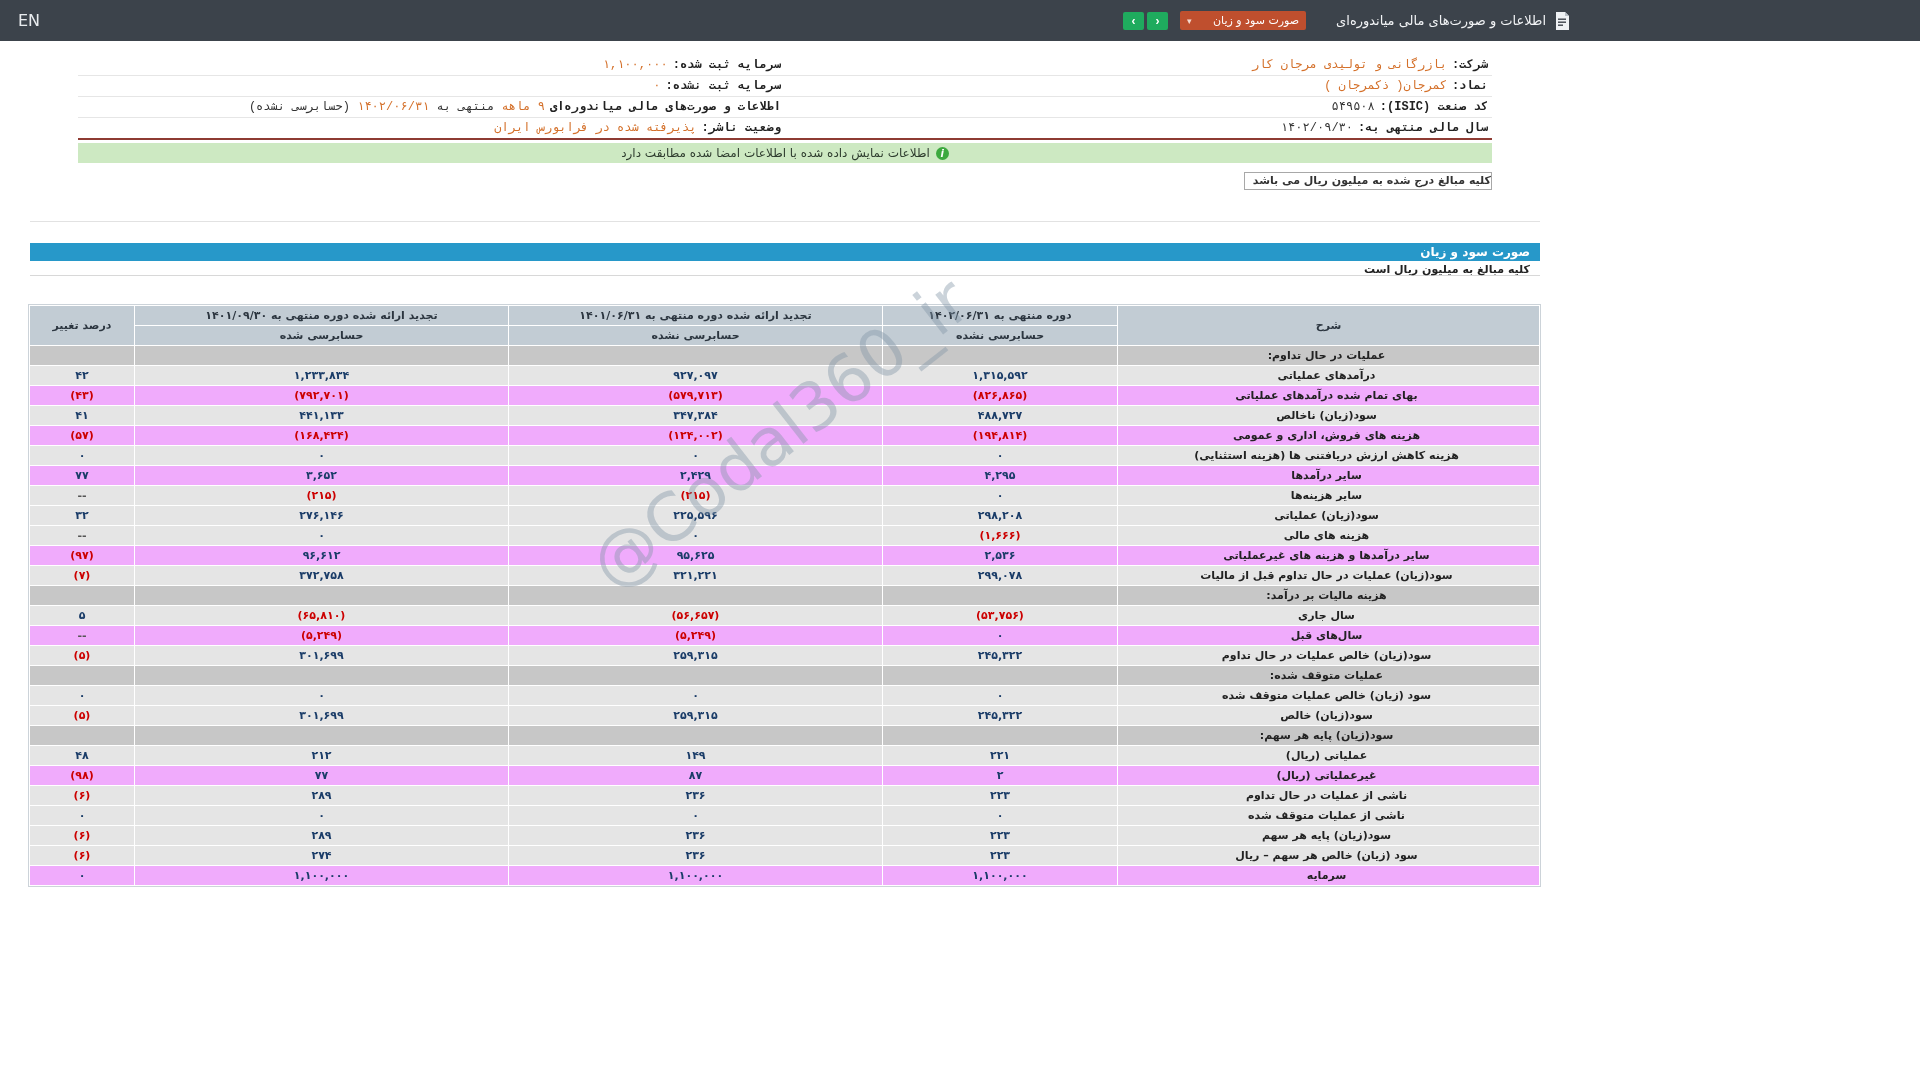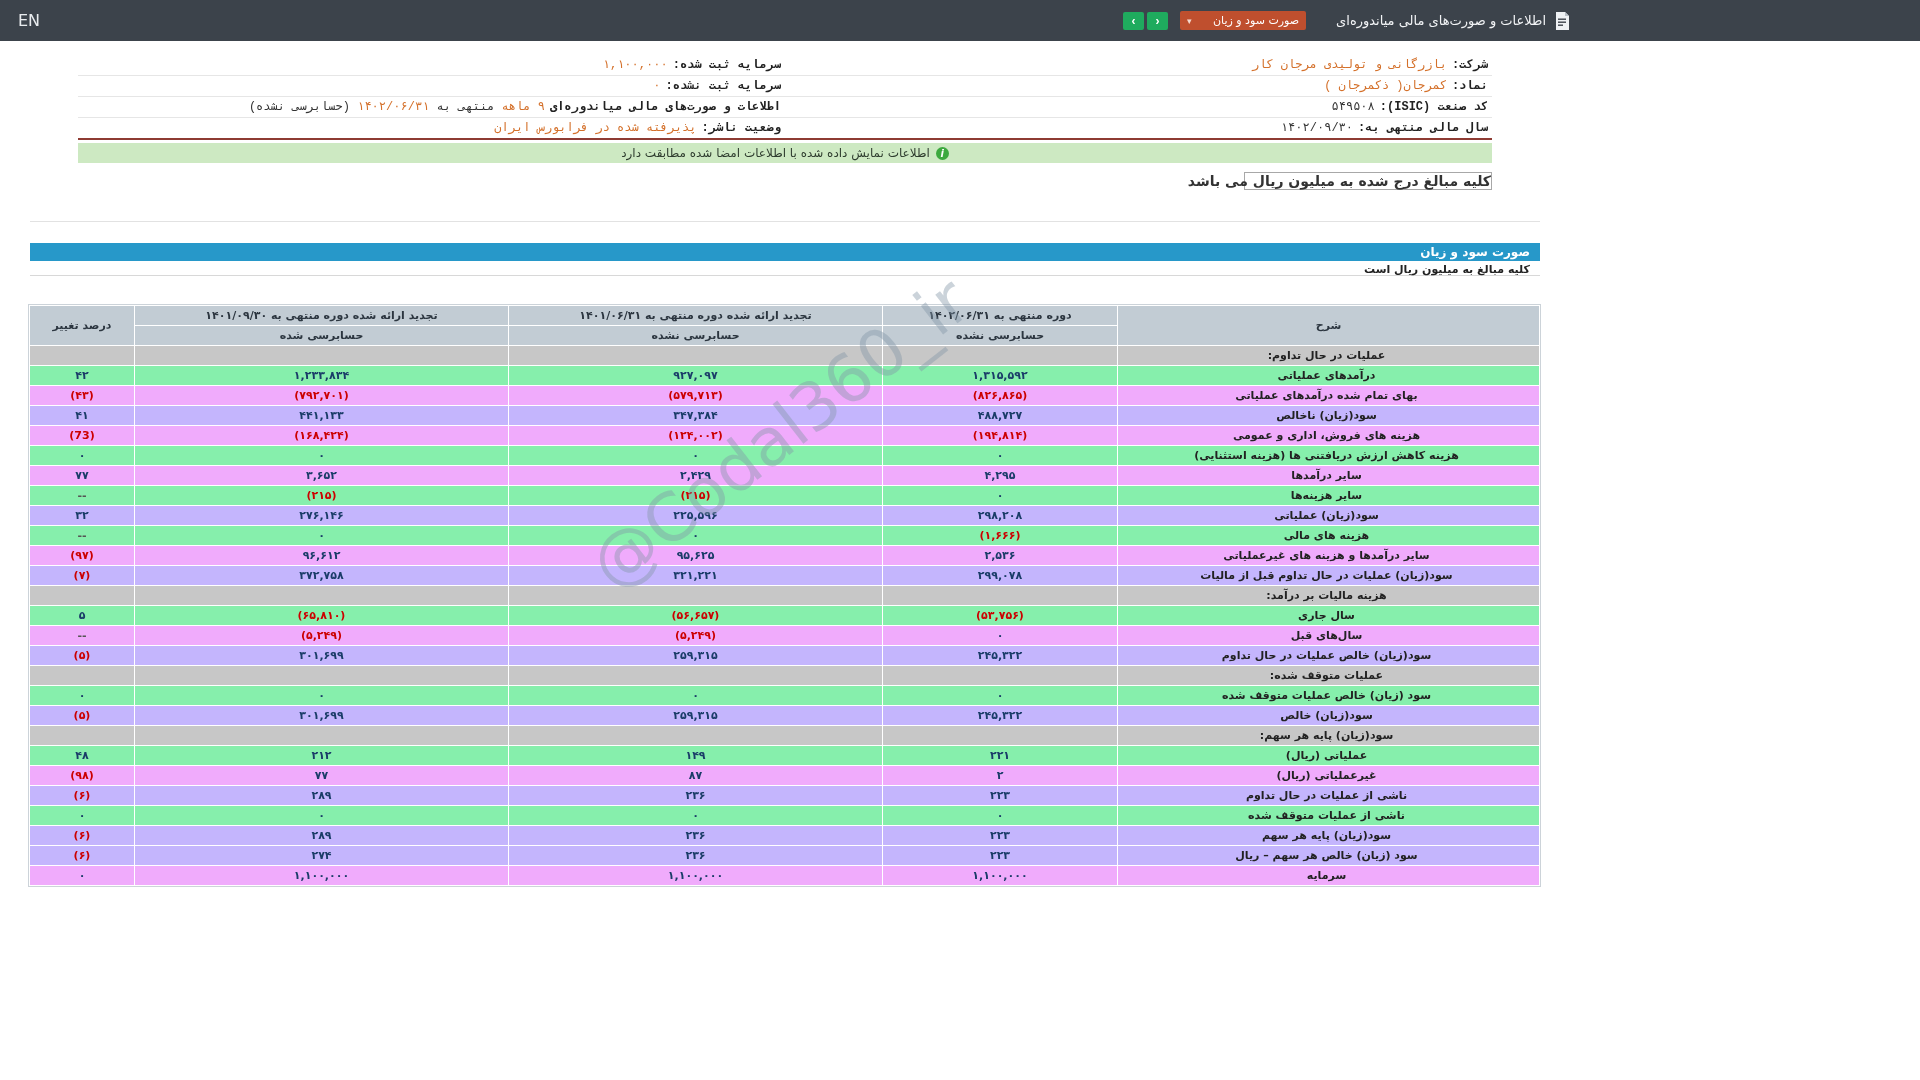--- a/index.html
+++ b/index.html
@@ -38,21 +38,21 @@
   
   .sig-banner { margin:3px 48px 0 48px; height:20px; background:#cde9c2;
     display:flex; align-items:center; justify-content:center; gap:6px;
     font-size:12px; color:#2f3d2f; }
   .info-icon { width:13px; height:13px; border-radius:50%; background:#3da93f;
     color:#fff; font-size:10px; font-weight:bold; line-height:13px;
     text-align:center; font-style:italic; flex:0 0 auto; }
 
   
   .unit-tab { margin:9px 48px 0 1214px; width:248px; height:18px; background:#fff;
-    border:1px solid #a8a8a8; font-size:14px; font-weight:bold; color:#333;
+    border:1px solid #a8a8a8; font-size:11px; font-weight:bold; color:#333;
     text-align:right; line-height:16px; white-space:nowrap; cursor:pointer;padding-left:36px; }
 
   .full-divider { margin-top:31px; border-top:1px solid #e2e2e2; height:0; }
 
   
   .stmt { margin-top:21px; }
   .stmt-title { height:18px; background:#2798c9; color:#fff; font-size:12px;
     font-weight:bold; line-height:18px; padding-right:10px; }
   .stmt-unit { height:15px; background:#fff; border-bottom:1px solid #d8d8d8;
     font-size:11px; font-weight:bold; color:#222; line-height:17px;
@@ -65,22 +65,22 @@
     font-weight:bold; height:20px; text-align:center; border:1px solid #fff;
     padding:0 3px; }
   .data-table td { height:20px; font-size:11px; font-weight:bold;
     border:1px solid #fff; padding:0 4px; white-space:nowrap; overflow:hidden; }
   .data-table td.desc { text-align:center; padding-right:8px; color:#222; }
   .data-table td.num { text-align:center; direction:ltr; }
   .num.pos { color:#1a3c68; }
   .num.neg { color:#cc0000; }
   .num.dash { color:#555; }
   tr.row-white td { background:#f0abfc; }
-  tr.row-blue  td { background:#86efac; }
-  tr.row-yellow td { background:#c4b5fd; }
+  tr.row-blue  td { background:#e5e5e5; }
+  tr.row-yellow td { background:#e5e5e5; }
   tr.row-section td { background:#c7c7c7; color:#222; }
 
   
   .watermark { position:absolute; left:460px; top:395px; width:640px;
     text-align:center; font-size:66px; color:rgba(130,150,168,0.42);
     transform:rotate(-38deg); direction:ltr; pointer-events:none; z-index:10;
     white-space:nowrap; }
 </style>
 </head>
 <body>
@@ -195,21 +195,21 @@
             <td class="num pos">۴۸۸,۷۲۷</td>
             <td class="num pos">۳۴۷,۳۸۴</td>
             <td class="num pos">۴۴۱,۱۳۳</td>
             <td class="num pos">۴۱</td>
           </tr>
           <tr class="row-white">
             <td class="desc">هزینه های فروش، اداری و عمومی</td>
             <td class="num neg">(۱۹۴,۸۱۴)</td>
             <td class="num neg">(۱۲۴,۰۰۲)</td>
             <td class="num neg">(۱۶۸,۴۲۴)</td>
-            <td class="num neg">(73)</td>
+            <td class="num neg">(۵۷)</td>
           </tr>
           <tr class="row-blue">
             <td class="desc">هزینه کاهش ارزش دریافتنی ها (هزینه استثنایی)</td>
             <td class="num pos">۰</td>
             <td class="num pos">۰</td>
             <td class="num pos">۰</td>
             <td class="num pos">۰</td>
           </tr>
           <tr class="row-white">
             <td class="desc">سایر درآمدها</td>

